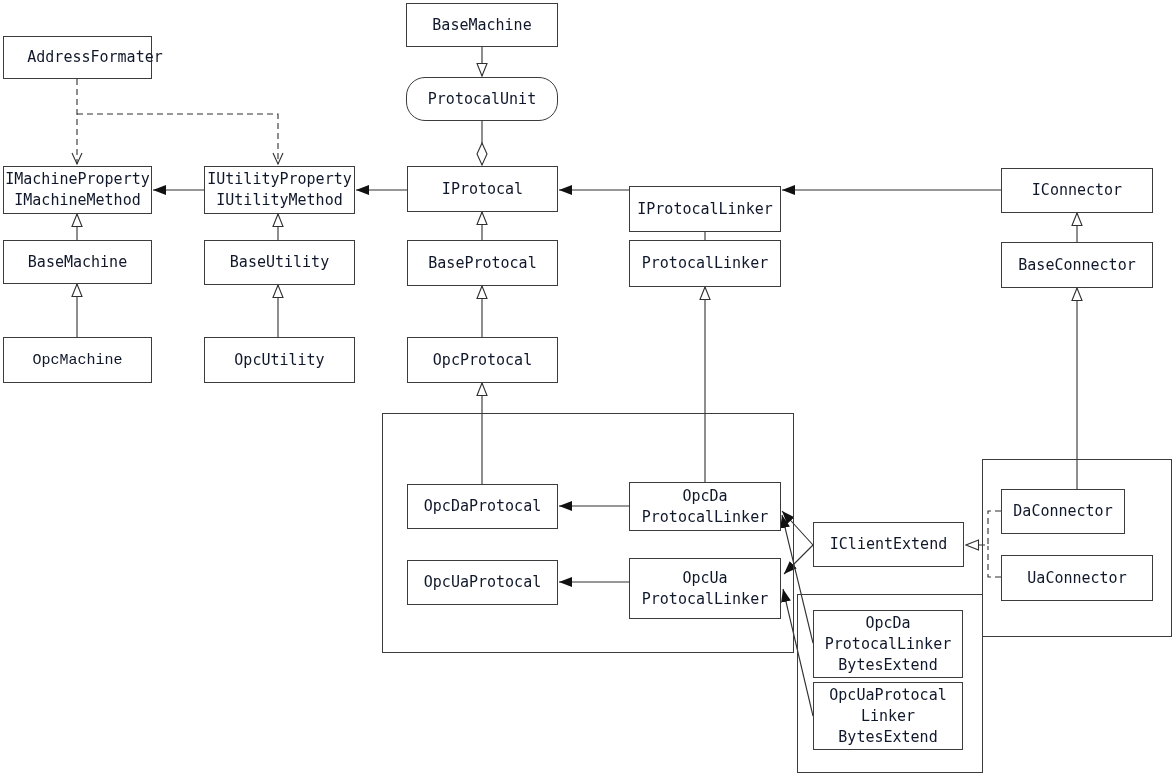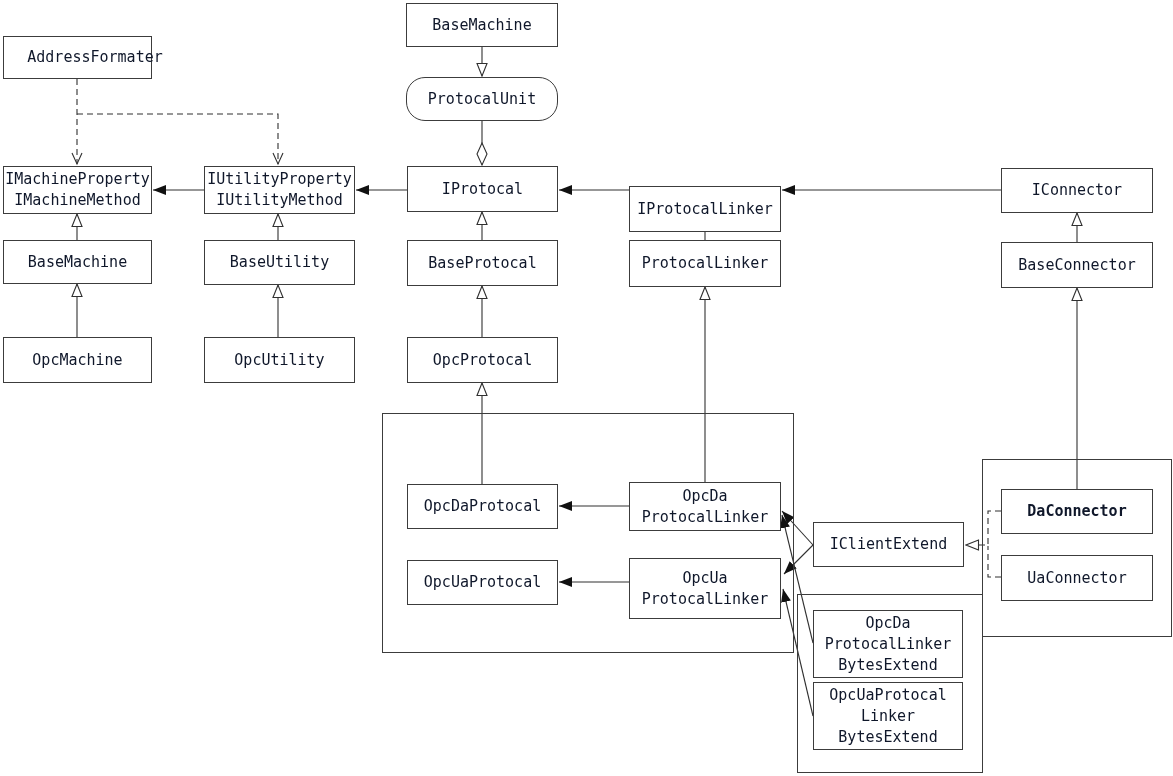--- a/index.html
+++ b/index.html
@@ -120,21 +120,21 @@
       </div>
       <div class="node" style="left: 407px; top: 240px; width: 151px; height: 46px;">
         <span>BaseProtocal</span>
       </div>
       <div class="node" style="left: 629px; top: 240px; width: 152px; height: 47px;">
         <span>ProtocalLinker</span>
       </div>
       <div class="node" style="left: 1001px; top: 242px; width: 152px; height: 46px;">
         <span>BaseConnector</span>
       </div>
-      <div class="node" style="left: 3px; top: 337px; width: 149px; height: 46px;">
+      <div class="node" style="left: 3px; top: 337px; width: 149px; height: 46px; font-family: Liberation Mono, monospace;">
         <span>OpcMachine</span>
       </div>
       <div class="node" style="left: 204px; top: 337px; width: 151px; height: 46px;">
         <span>OpcUtility</span>
       </div>
       <div class="node" style="left: 407px; top: 337px; width: 151px; height: 46px;">
         <span>OpcProtocal</span>
       </div>
       <div class="node" style="left: 407px; top: 484px; width: 151px; height: 45px; text-align: right;">
         <span>OpcDaProtocal</span>
@@ -146,21 +146,21 @@
       <div class="node" style="left: 407px; top: 560px; width: 151px; height: 45px;">
         <span>OpcUaProtocal</span>
       </div>
       <div class="node" style="left: 629px; top: 558px; width: 152px; height: 61px;">
         <span>OpcUa</span>
         <span>ProtocalLinker</span>
       </div>
       <div class="node" style="left: 813px; top: 522px; width: 151px; height: 45px;">
         <span>IClientExtend</span>
       </div>
-      <div class="node" style="left: 1001px; top: 489px; width: 152px; height: 45px; font-weight: bold;">
+      <div class="node" style="left: 1001px; top: 489px; width: 124px; height: 45px;">
         <span>DaConnector</span>
       </div>
       <div class="node" style="left: 1001px; top: 555px; width: 152px; height: 46px;">
         <span>UaConnector</span>
       </div>
       <div class="node" style="left: 813px; top: 610px; width: 150px; height: 68px;">
         <span>OpcDa</span>
         <span>ProtocalLinker</span>
         <span>BytesExtend</span>
       </div>

